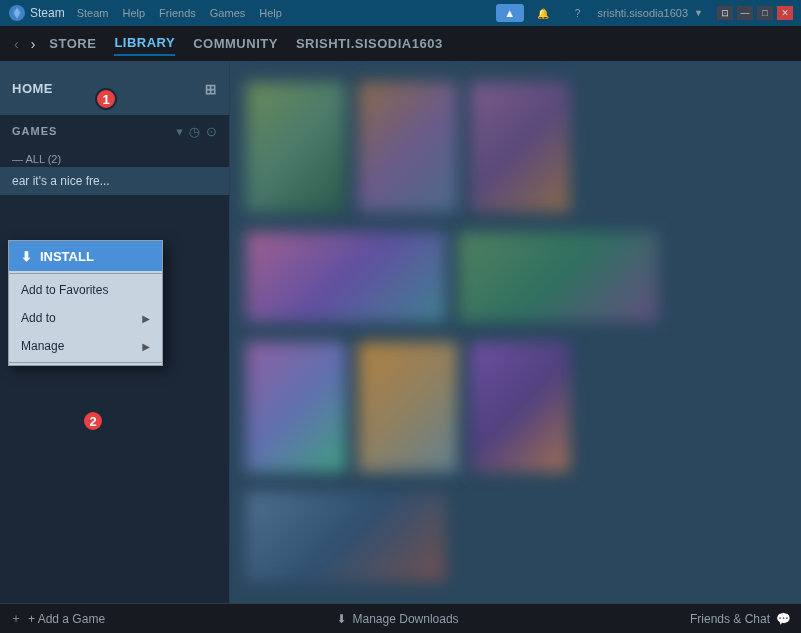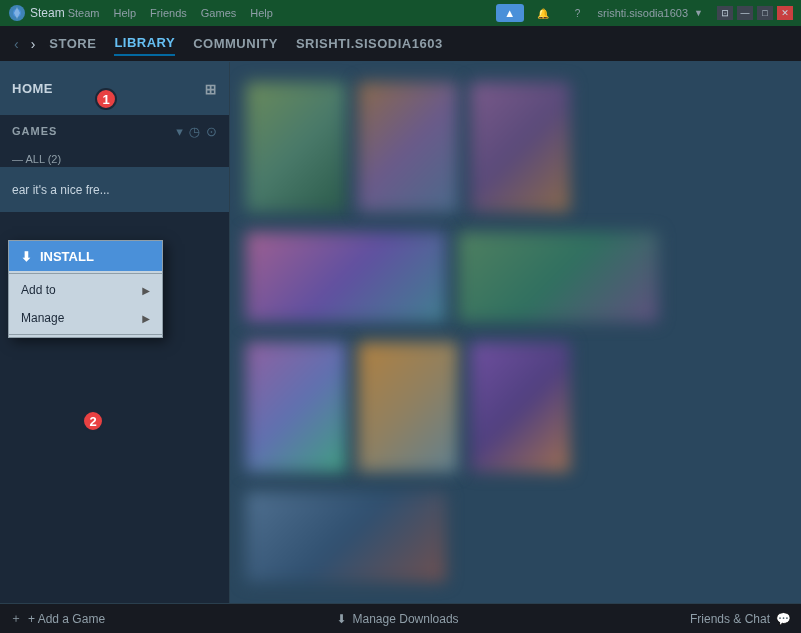--- a/index.html
+++ b/index.html
@@ -10,25 +10,25 @@
       font-family: 'Arial', sans-serif;
       font-size: 12px;
       color: #c6d4df;
       overflow: hidden;
       position: relative;
     }
 
     
     .title-bar {
       height: 26px;
-      background: #14532d;
+      background: #0c4a6e;
       display: flex;
       align-items: center;
       padding: 0 8px;
-      gap: 3px;
+      gap: 12px;
     }
     .title-bar-logo {
       display: flex;
       align-items: center;
       gap: 4px;
       color: #c6d4df;
       font-size: 12px;
     }
     .steam-logo-icon {
       width: 18px;
@@ -222,21 +222,21 @@
     }
     .sidebar-all-header {
       padding: 6px 12px 2px;
       font-size: 11px;
       color: #8f9ea8;
       display: flex;
       align-items: center;
       gap: 4px;
     }
     .sidebar-game-item {
-      height: 45px;
+      height: 28px;
       display: flex;
       align-items: center;
       padding: 0 12px;
       background: #2a475e;
       color: #c6d4df;
       font-size: 12px;
       cursor: pointer;
     }
 
     
@@ -442,20 +442,23 @@
       <span>ear it's a nice fre...</span>
     </div>
 
     <div class="context-menu">
       <div class="context-menu-install">
         <span>⬇</span>
         <span>INSTALL</span>
       </div>
       <div class="context-menu-divider"></div>
       <div class="context-menu-item">
+        <span>Add to Favorites</span>
+      </div>
+      <div class="context-menu-item">
         <span>Add to</span>
         <span class="context-menu-arrow">▶</span>
       </div>
       <div class="context-menu-item">
         <span>Manage</span>
         <span class="context-menu-arrow">▶</span>
       </div>
       <div class="context-menu-divider"></div>
     </div>
 

